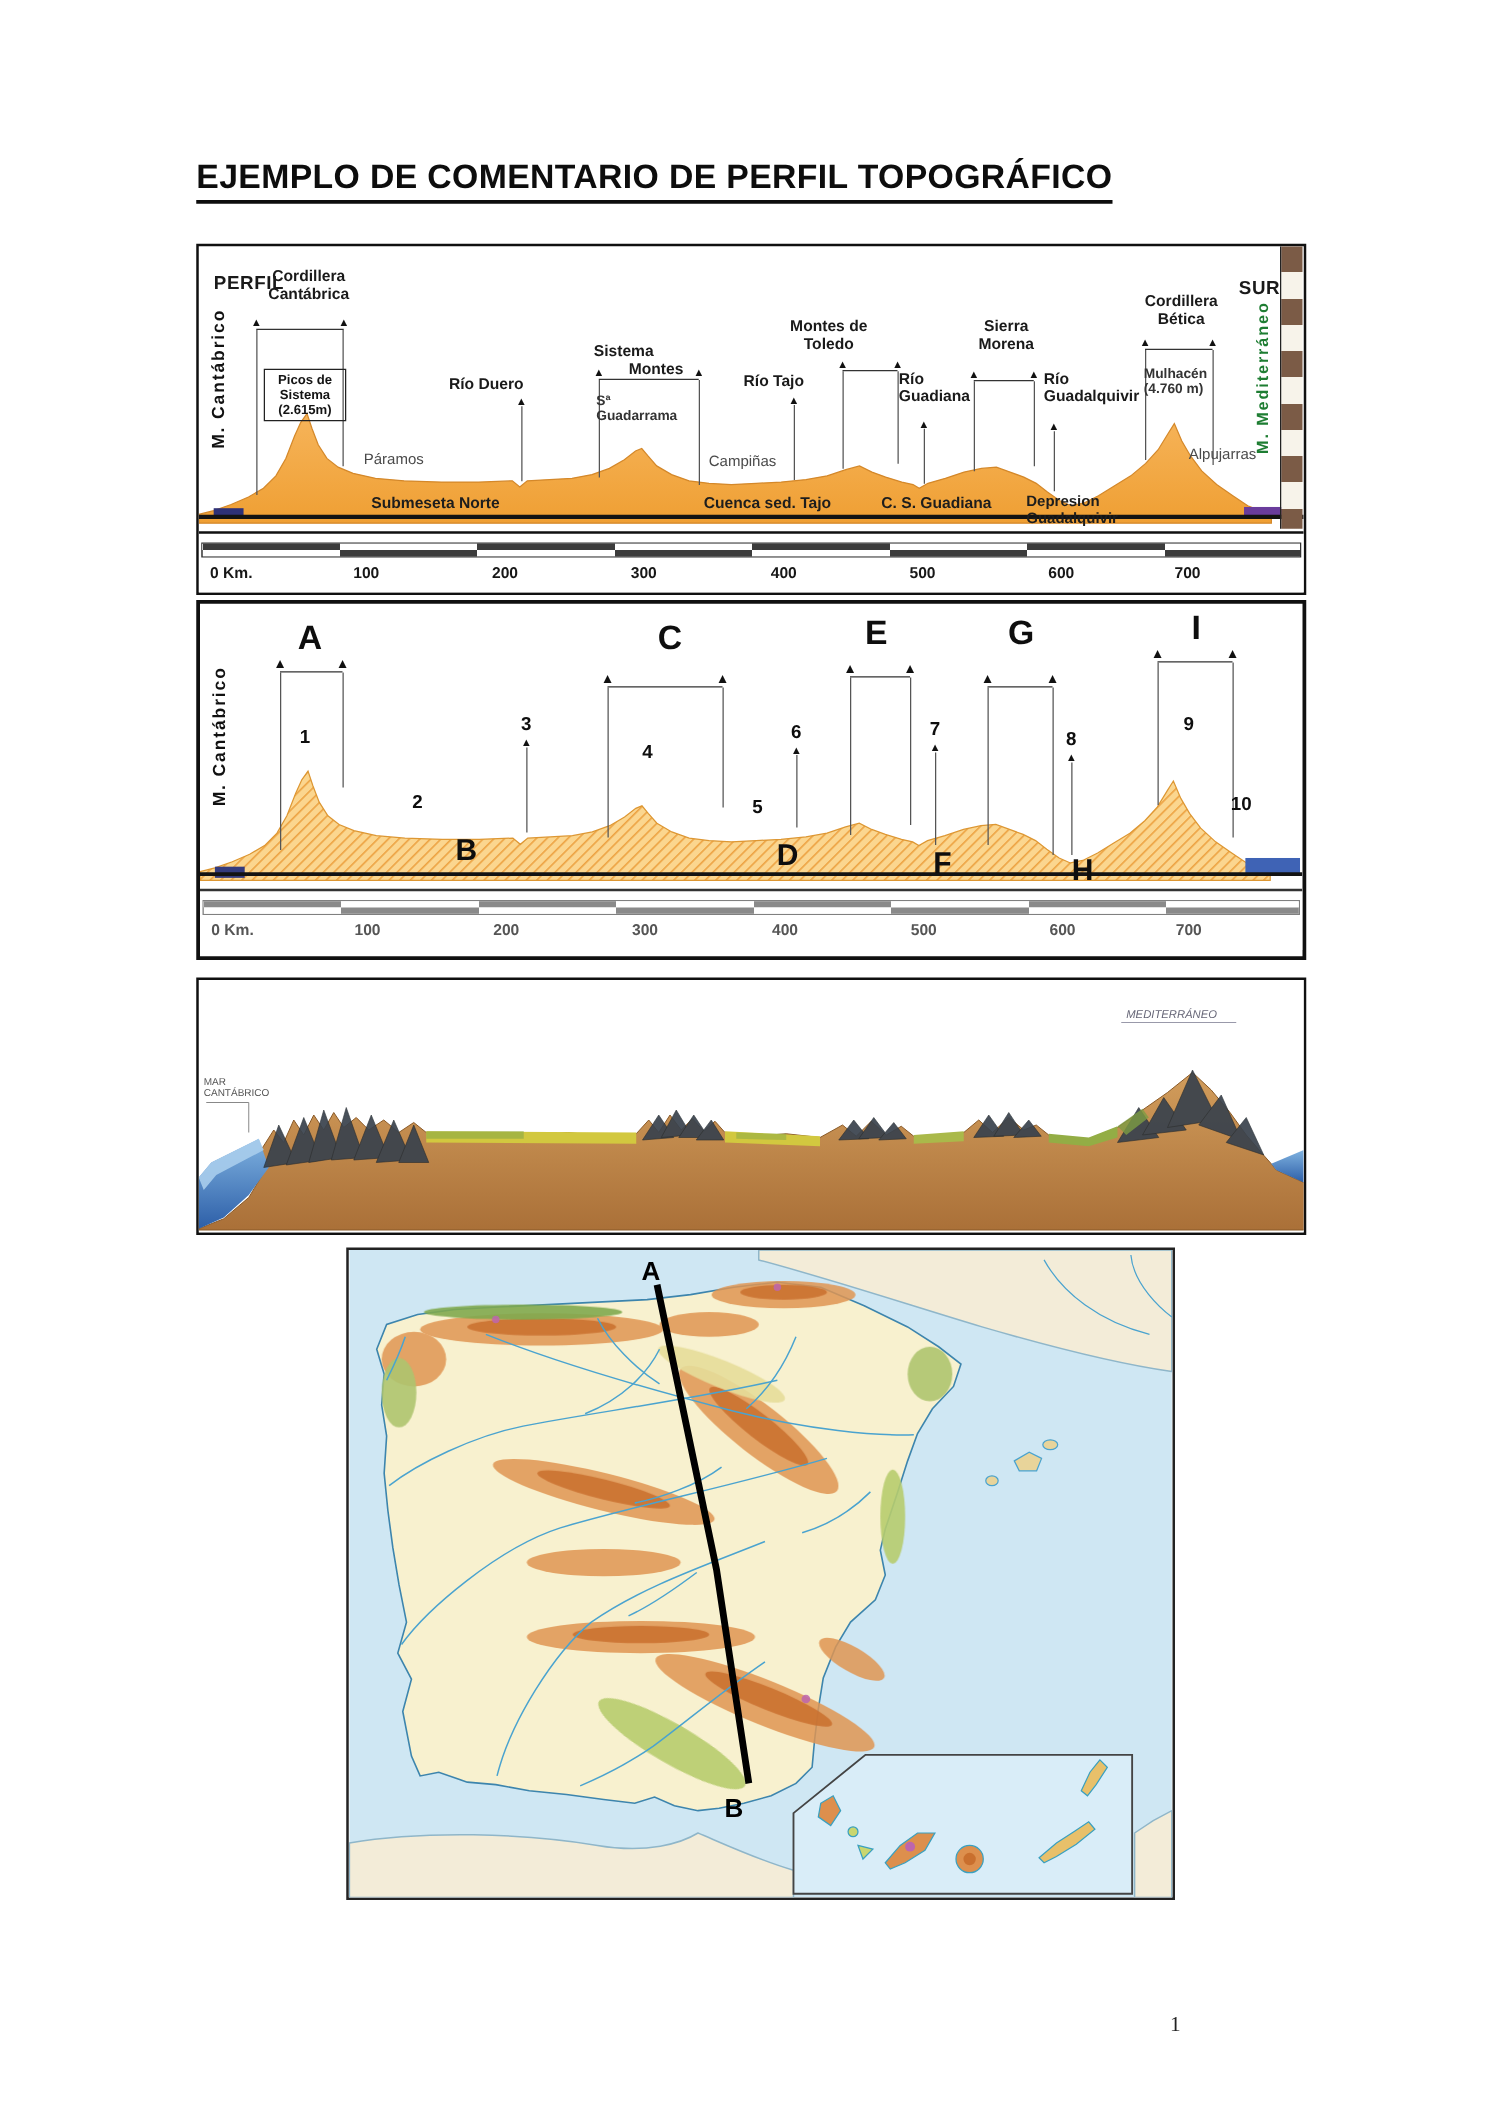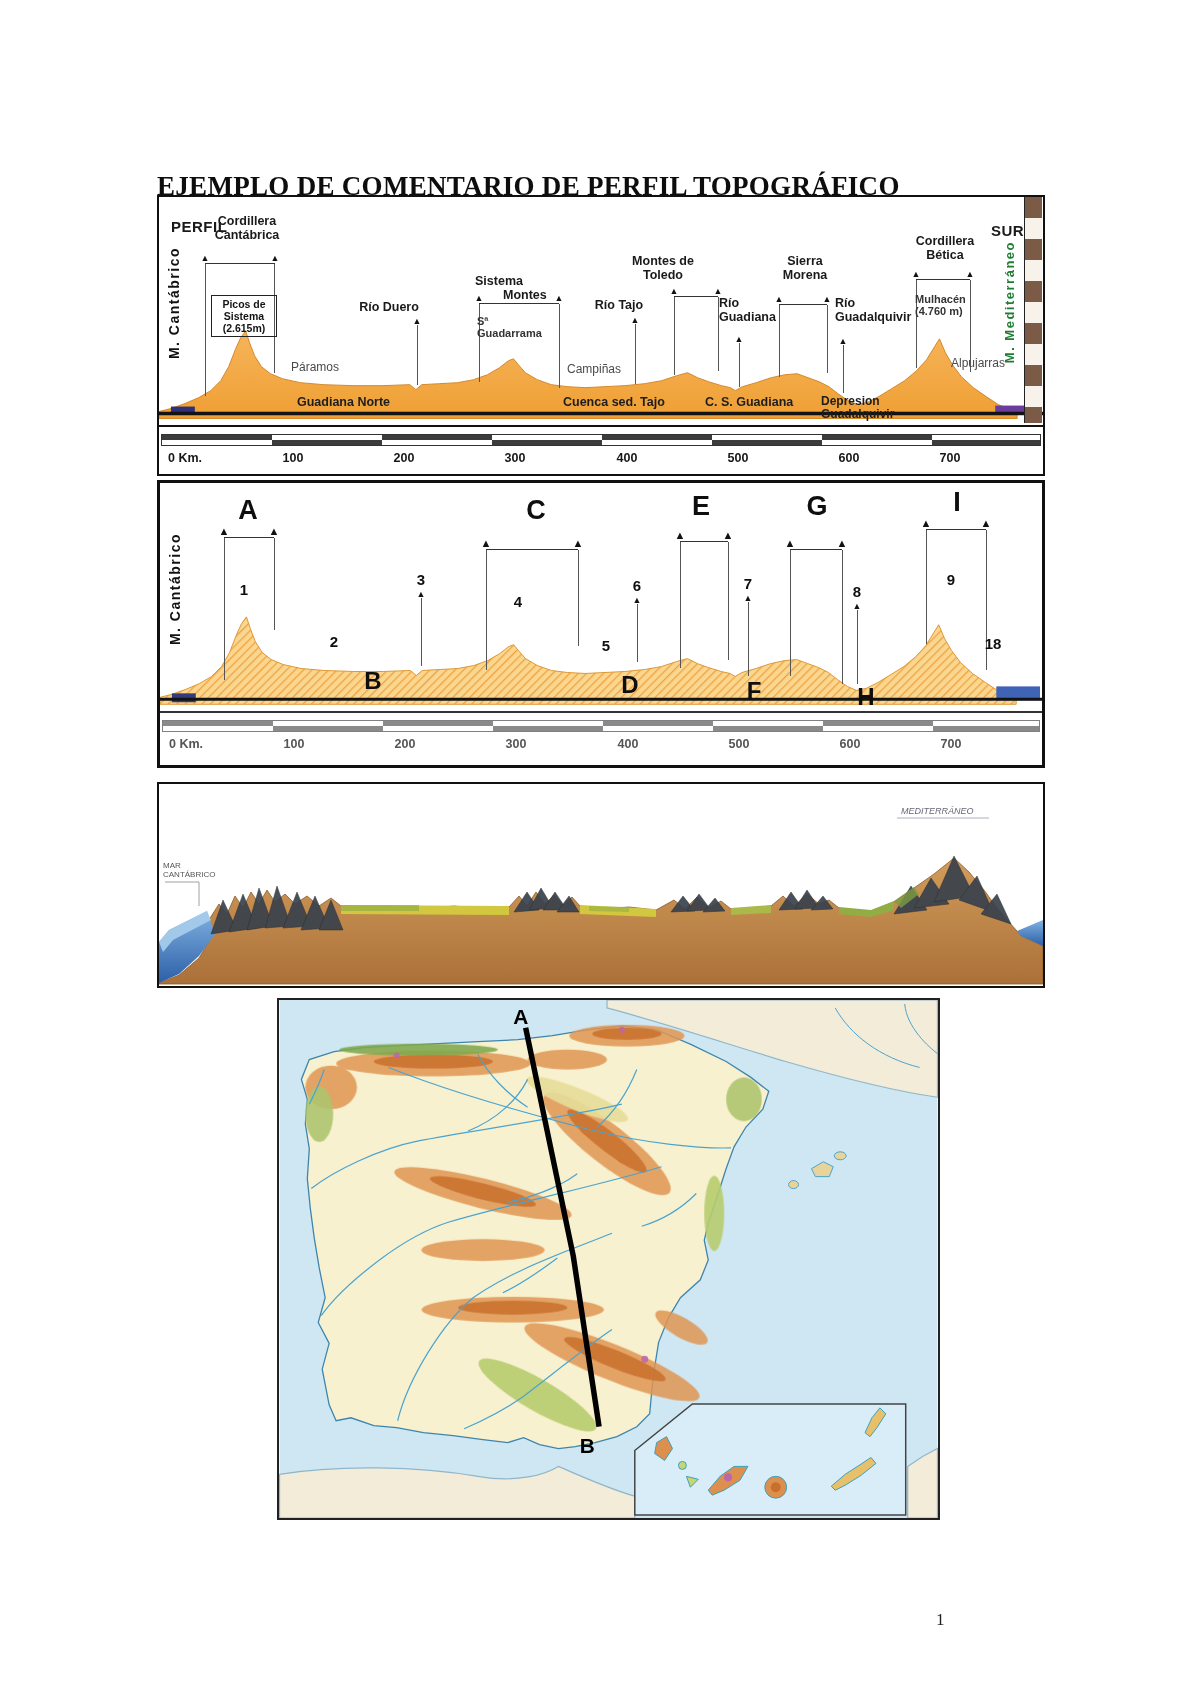--- a/index.html
+++ b/index.html
@@ -1,20 +1,20 @@
 <!DOCTYPE html>
 <html><head>
 <meta charset="utf-8">
 <style>
   html,body{margin:0;padding:0;}
   body{width:1200px;height:1697px;position:relative;background:#ffffff;
        font-family:"Liberation Sans",sans-serif;color:#141414;}
-  .title{position:absolute;left:157px;top:126px;font-family:Liberation Serif, serif;
+  .title{position:absolute;left:157px;top:126px;font-family:Liberation Sans, sans-serif;
          font-size:27px;font-weight:bold;color:#0d0d0d;border-bottom:3px solid #0d0d0d;
-         padding-bottom:3px;letter-spacing:.3px;white-space:nowrap;margin-top:45px;}
+         padding-bottom:3px;letter-spacing:.3px;white-space:nowrap;}
   .fig{position:absolute;background:#fff;border:2px solid #101010;box-sizing:border-box;overflow:hidden;}
   #fig1{left:157px;top:195px;width:888px;height:281px;}
   #fig2{left:157px;top:480px;width:888px;height:288px;border-width:3px;}
   #fig3{left:157px;top:782px;width:888px;height:206px;}
   #mapfig{left:277px;top:998px;width:663px;height:522px;border:2px solid #222;}
   .profile{position:relative;width:100%;height:228px;}
   .profile svg{position:absolute;left:0;top:0;}
   .lbl{position:absolute;line-height:1.1;white-space:nowrap;color:#1a1a1a;}
   .c{transform:translateX(-50%);text-align:center;}
   .n{font-size:12.5px;font-weight:bold;}
@@ -92,21 +92,21 @@
       <div>Picos de</div>
         <div>Sistema</div>
         <div>(2.615m)</div>
     </div>
 
     <div class="lbl n c" style="left:230px;top:104px">Río Duero</div>
     <span class="a" style="left:258px;top:120px">▲</span>
     <div class="vl" style="left:258px;top:128px;height:60px"></div>
 
     <div class="lbl g" style="left:132px;top:164px">Páramos</div>
-    <div class="lbl bb" style="left:138px;top:199px">Guadiana Norte</div>
+    <div class="lbl bb" style="left:138px;top:199px">Submeseta Norte</div>
 
     <div class="lbl n" style="left:316px;top:78px">Sistema</div>
     <div class="lbl n" style="left:344px;top:92px">Montes</div>
     <span class="a" style="left:320px;top:97px">▲</span>
     <span class="a" style="left:400px;top:97px">▲</span>
     <div class="hl" style="left:320px;top:106px;width:80px"></div>
     <div class="vl" style="left:320px;top:107px;height:78px"></div>
     <div class="vl" style="left:400px;top:107px;height:84px"></div>
     <div class="lbl r" style="left:318px;top:118px">
       <div>Sª</div>
@@ -252,21 +252,21 @@
     <div class="N" style="left:477px;top:94px">6</div>
     <span class="a" style="left:477px;top:113px">▲</span>
     <div class="vl" style="left:477px;top:121px;height:58px"></div>
     <div class="N" style="left:588px;top:92px">7</div>
     <span class="a" style="left:588px;top:111px">▲</span>
     <div class="vl" style="left:588px;top:119px;height:74px"></div>
     <div class="N" style="left:697px;top:100px">8</div>
     <span class="a" style="left:697px;top:119px">▲</span>
     <div class="vl" style="left:697px;top:127px;height:74px"></div>
     <div class="N" style="left:791px;top:88px">9</div>
-    <div class="N" style="left:833px;top:152px">18</div>
+    <div class="N" style="left:833px;top:152px">10</div>
 
     <div class="BL" style="left:213px;top:184px">B</div>
     <div class="BL" style="left:470px;top:188px">D</div>
     <div class="BL" style="left:594px;top:194px">F</div>
     <div class="BL" style="left:706px;top:200px">H</div>
   </div>
 
   <div class="scal estrip scalestrip">
     <div class="checker"></div>
     <div class="ticks">

